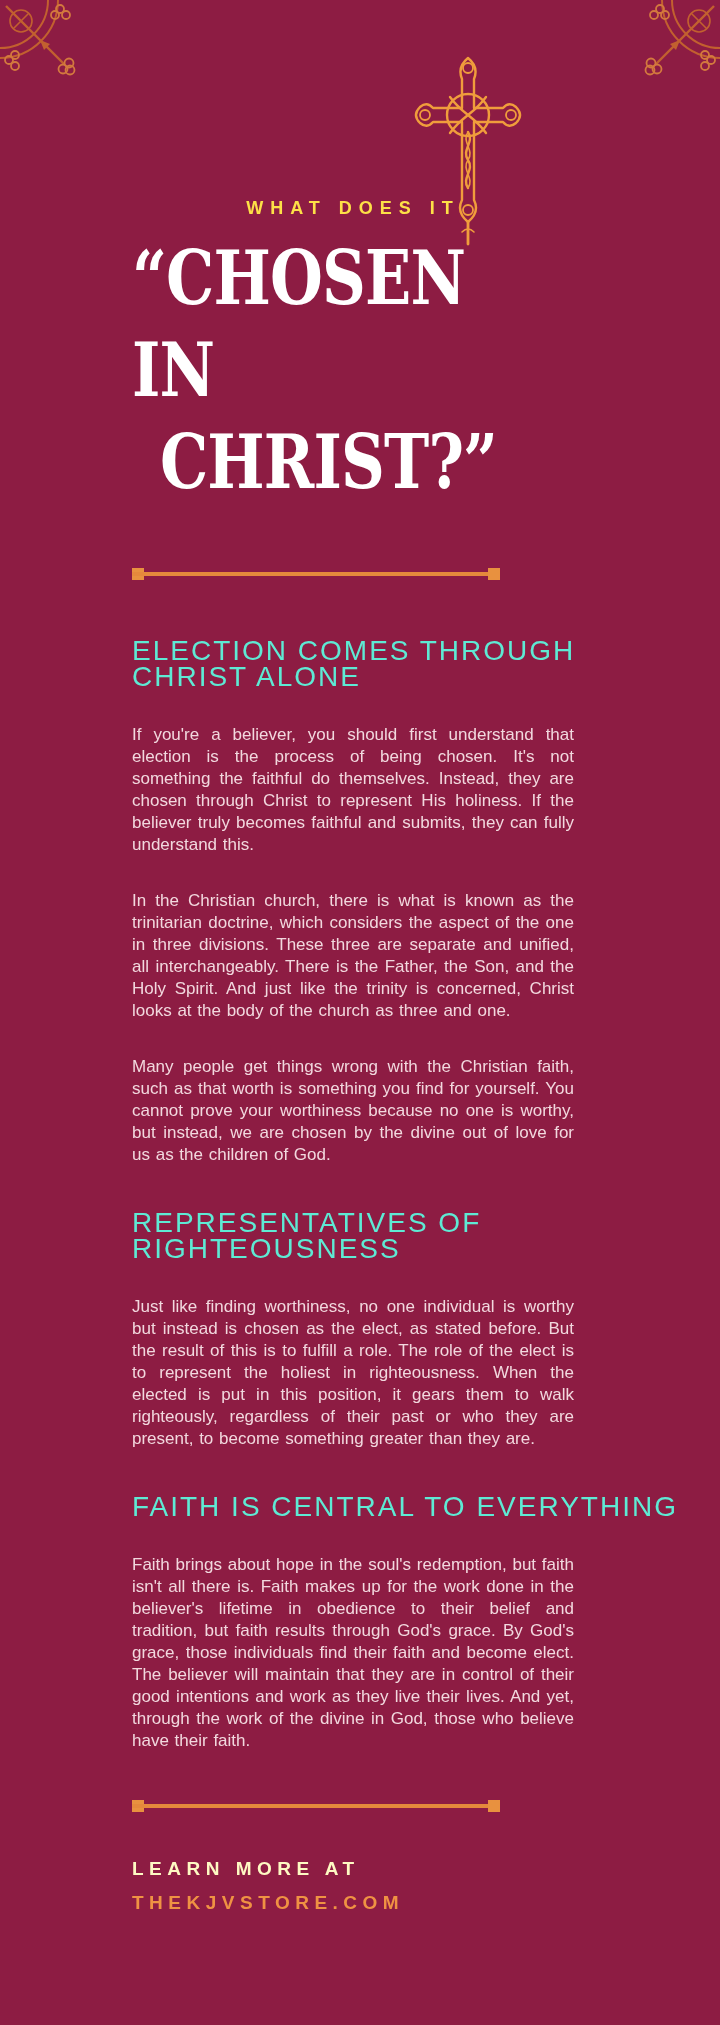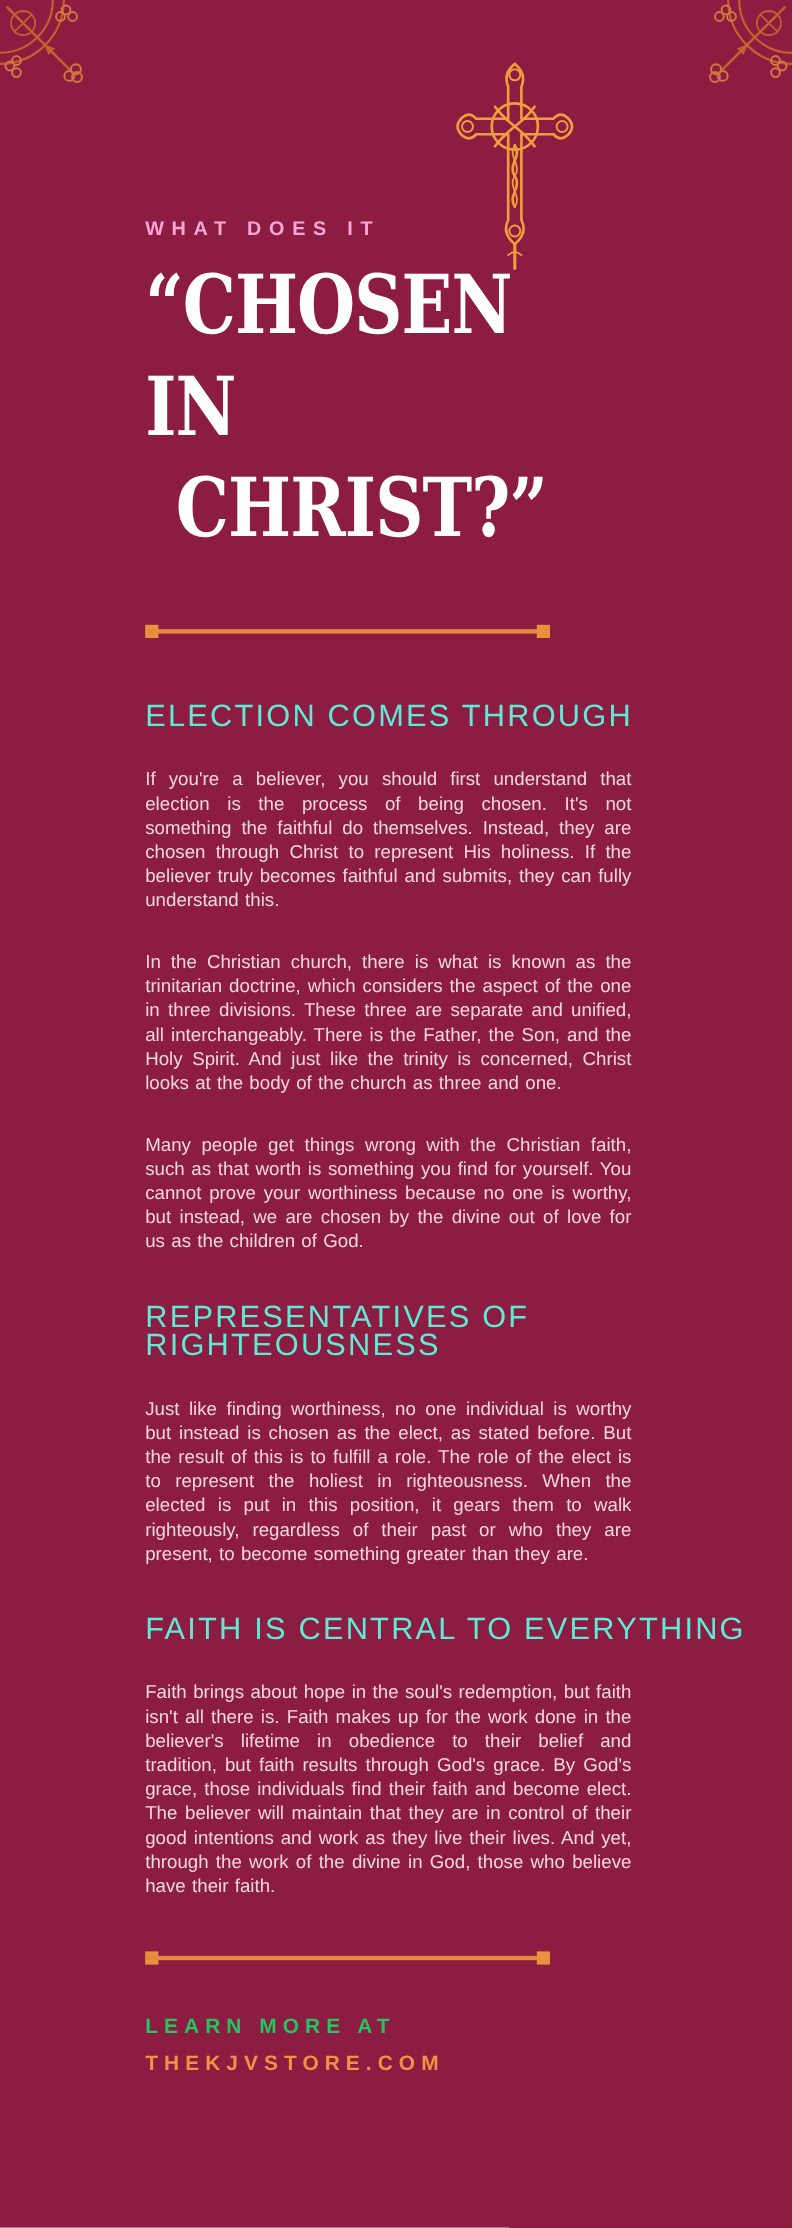--- a/index.html
+++ b/index.html
@@ -11,21 +11,21 @@
     font-family:"Liberation Sans",sans-serif;
   }
   
   .corner{position:absolute;top:0;width:82px;height:82px;}
   .corner.tl{left:0;}
   .corner.tr{right:0;transform:scaleX(-1);}
   
   .cross{position:absolute;left:405px;top:52px;width:126px;height:200px;}
   
   .content{padding:193px 146px 0 132px;}
-  .eyebrow{color:#f9a8d4;font-size:18px;line-height:30px;font-weight:bold;letter-spacing:7px;}
+  .eyebrow{color:#fde047;font-size:18px;line-height:30px;font-weight:bold;letter-spacing:7px;text-align:center;}
   .title{
     margin:9px 0 0 0;color:#ffffff;
     font-family:"DejaVu Serif",serif;font-weight:bold;
     font-size:74px;line-height:92px;letter-spacing:-1px;
     transform:scaleX(0.82);transform-origin:left top;
   }
   .title .t2{margin-left:34px;}
   .divider{position:relative;height:12px;width:368px;}
   .divider .line{position:absolute;left:0;right:0;top:4px;height:4px;background:#e5893c;}
   .divider::before,.divider::after{
@@ -39,21 +39,21 @@
     margin:44px 0 0 0;color:#5eead4;font-weight:normal;
     font-size:28px;line-height:26px;letter-spacing:2px;
   }
   .heading.h-first{margin-top:58px;}
   .heading .hline{white-space:nowrap;}
   .body-text{
     margin:34px 0 0 0;color:#f2d8de;
     font-size:17px;line-height:22px;text-align:justify;word-spacing:1px;
   }
   .footer{margin-top:40px;font-size:19px;line-height:34px;font-weight:bold;letter-spacing:5.5px;}
-  .footer .learn{color:#22c55e;}
+  .footer .learn{color:#fef9c3;}
   .footer .site{color:#ef9243;}
 </style>
 </head>
 <body>
 
 <div class="page">
 
   <svg class="corner tl" viewBox="0 0 82 82">
     <g stroke="#c2602f" fill="none" stroke-width="2">
       <path d="M58 0 A58 58 0 0 1 0 58"></path>
@@ -126,20 +126,21 @@
       <div class="t2">CHRIST?”</div>
     </h1>
 
     <div class="divider first">
         <div class="line"></div>
       </div>
 
     <section>
       <h2 class="heading h-first">
         <div class="hline">ELECTION COMES THROUGH</div>
+        <div class="hline">CHRIST ALONE</div>
       </h2>
       <p class="body-text">If you're a believer, you should first understand that election is the process of being chosen. It's not something the faithful do themselves. Instead, they are chosen through Christ to represent His holiness. If the believer truly becomes faithful and submits, they can fully understand this.</p>
     </section>
 
     <section>
       <p class="body-text">In the Christian church, there is what is known as the trinitarian doctrine, which considers the aspect of the one in three divisions. These three are separate and unified, all interchangeably. There is the Father, the Son, and the Holy Spirit. And just like the trinity is concerned, Christ looks at the body of the church as three and one.</p>
     </section>
 
     <section>
       <p class="body-text">Many people get things wrong with the Christian faith, such as that worth is something you find for yourself. You cannot prove your worthiness because no one is worthy, but instead, we are chosen by the divine out of love for us as the children of God.</p>

